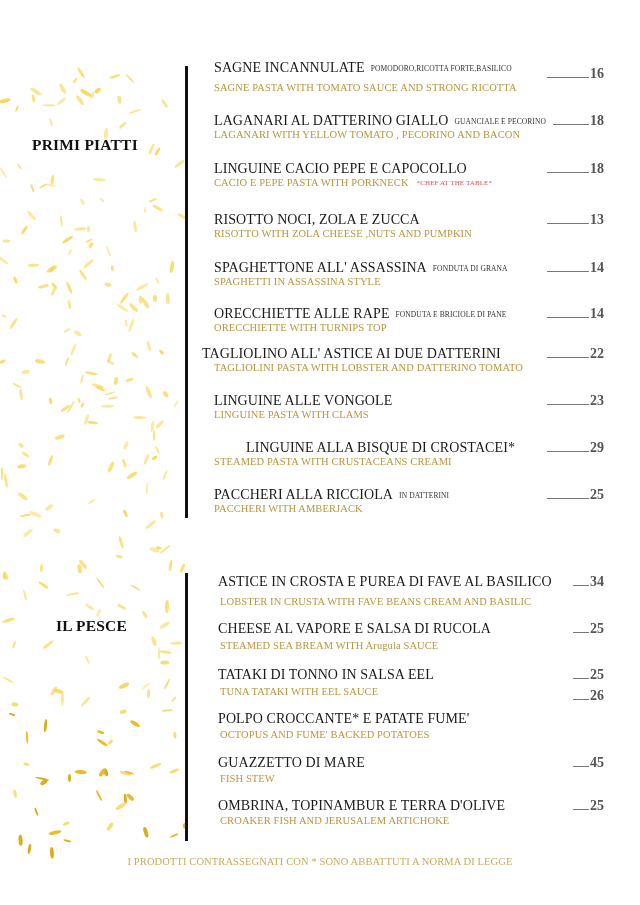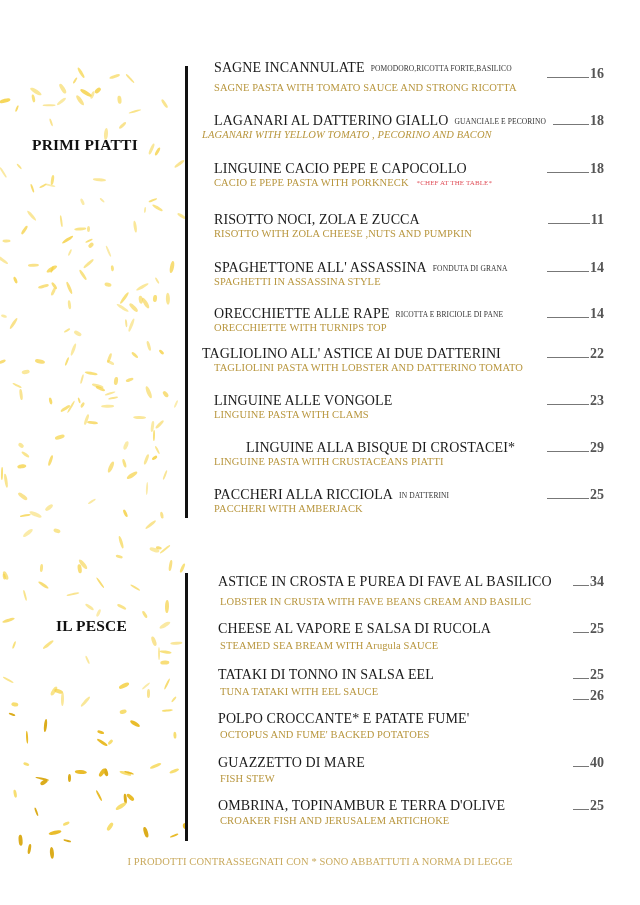--- a/index.html
+++ b/index.html
@@ -270,56 +270,56 @@
 <div class="section-title" style="left:56px;top:617px;">IL PESCE</div>
 
 <div id="primi">
     <div class="item" style="top: 0px;">
       <div class="name" style="left:214px;top:60px;"><span>SAGNE INCANNULATE</span><span class="note">POMODORO,RICOTTA FORTE,BASILICO</span></div>
       <div class="desc" style="left:214px;top:82px;"><span>SAGNE PASTA WITH TOMATO SAUCE AND STRONG RICOTTA</span></div>
       <div class="price" style="right:36px;top:66px;"><span class="dash" style="width:42px;"></span><span>16</span></div>
     </div>
     <div class="item" style="top: 0px;">
       <div class="name" style="left:214px;top:113px;"><span>LAGANARI AL DATTERINO GIALLO</span><span class="note">GUANCIALE E PECORINO</span></div>
-      <div class="desc" style="left:202px;top:129px;font-style:italic;"><span>LAGANARI  WITH  YELLOW TOMATO , PECORINO AND BACON</span></div>
+      <div class="desc" style="left:214px;top:129px;"><span>LAGANARI  WITH  YELLOW TOMATO , PECORINO AND BACON</span></div>
       <div class="price" style="right:36px;top:113px;"><span class="dash" style="width:36px;"></span><span>18</span></div>
     </div>
     <div class="item" style="top: 0px;">
       <div class="name" style="left:214px;top:161px;"><span>LINGUINE CACIO PEPE E CAPOCOLLO</span></div>
       <div class="desc" style="left:214px;top:177px;"><span>CACIO E PEPE PASTA  WITH PORKNECK</span><span class="chef">*CHEF AT THE TABLE*</span></div>
       <div class="price" style="right:36px;top:161px;"><span class="dash" style="width:42px;"></span><span>18</span></div>
     </div>
     <div class="item" style="top: 0px;">
       <div class="name" style="left:214px;top:212px;"><span>RISOTTO NOCI, ZOLA E ZUCCA</span></div>
       <div class="desc" style="left:214px;top:228px;"><span>RISOTTO WITH ZOLA CHEESE ,NUTS AND PUMPKIN</span></div>
-      <div class="price" style="right:36px;top:212px;"><span class="dash" style="width:42px;"></span><span>11</span></div>
+      <div class="price" style="right:36px;top:212px;"><span class="dash" style="width:42px;"></span><span>13</span></div>
     </div>
     <div class="item" style="top: 0px;">
       <div class="name" style="left:214px;top:260px;"><span>SPAGHETTONE  ALL' ASSASSINA</span><span class="note">FONDUTA DI GRANA</span></div>
       <div class="desc" style="left:214px;top:276px;"><span>SPAGHETTI IN ASSASSINA STYLE</span></div>
       <div class="price" style="right:36px;top:260px;"><span class="dash" style="width:42px;"></span><span>14</span></div>
     </div>
     <div class="item" style="top: 0px;">
-      <div class="name" style="left:214px;top:306px;"><span>ORECCHIETTE ALLE RAPE</span><span class="note">RICOTTA E BRICIOLE DI PANE</span></div>
+      <div class="name" style="left:214px;top:306px;"><span>ORECCHIETTE ALLE RAPE</span><span class="note">FONDUTA E BRICIOLE DI PANE</span></div>
       <div class="desc" style="left:214px;top:322px;"><span>ORECCHIETTE WITH TURNIPS TOP</span></div>
       <div class="price" style="right:36px;top:306px;"><span class="dash" style="width:42px;"></span><span>14</span></div>
     </div>
     <div class="item" style="top: 0px;">
       <div class="name" style="left:202px;top:346px;"><span>TAGLIOLINO ALL' ASTICE AI DUE DATTERINI</span></div>
       <div class="desc" style="left:214px;top:362px;"><span>TAGLIOLINI PASTA WITH LOBSTER AND DATTERINO TOMATO</span></div>
       <div class="price" style="right:36px;top:346px;"><span class="dash" style="width:42px;"></span><span>22</span></div>
     </div>
     <div class="item" style="top: 0px;">
       <div class="name" style="left:214px;top:393px;"><span>LINGUINE ALLE VONGOLE</span></div>
       <div class="desc" style="left:214px;top:409px;"><span>LINGUINE PASTA WITH CLAMS</span></div>
       <div class="price" style="right:36px;top:393px;"><span class="dash" style="width:42px;"></span><span>23</span></div>
     </div>
     <div class="item" style="top: 0px;">
       <div class="name" style="left:214px;top:440px;margin-left:32px;"><span>LINGUINE ALLA BISQUE DI CROSTACEI*</span></div>
-      <div class="desc" style="left:214px;top:456px;"><span>LINGUINE PASTA WITH CRUSTACEANS PIATTI</span></div>
+      <div class="desc" style="left:214px;top:456px;"><span>STEAMED PASTA WITH CRUSTACEANS CREAMI</span></div>
       <div class="price" style="right:36px;top:440px;"><span class="dash" style="width:42px;"></span><span>29</span></div>
     </div>
     <div class="item" style="top: 0px;">
       <div class="name" style="left:214px;top:487px;"><span>PACCHERI ALLA RICCIOLA</span><span class="note">IN DATTERINI</span></div>
       <div class="desc" style="left:214px;top:503px;"><span>PACCHERI WITH AMBERJACK</span></div>
       <div class="price" style="right:36px;top:487px;"><span class="dash" style="width:42px;"></span><span>25</span></div>
     </div>
   </div>
 
 <div id="pesce">
@@ -339,21 +339,21 @@
       <div class="price" style="right:36px;top:667px;"><span class="dash" style="width:16px;"></span><span>25</span></div>
     </div>
     <div class="item" style="top: 0px;">
       <div class="name" style="left:218px;top:711px;"><span>POLPO CROCCANTE* E PATATE FUME'</span></div>
       <div class="desc" style="left:220px;top:729px;"><span>OCTOPUS AND FUME' BACKED POTATOES</span></div>
       <div class="price" style="right:36px;top:688px;"><span class="dash" style="width:16px;"></span><span>26</span></div>
     </div>
     <div class="item" style="top: 0px;">
       <div class="name" style="left:218px;top:755px;"><span>GUAZZETTO DI MARE</span></div>
       <div class="desc" style="left:220px;top:773px;"><span>FISH STEW</span></div>
-      <div class="price" style="right:36px;top:755px;"><span class="dash" style="width:16px;"></span><span>40</span></div>
+      <div class="price" style="right:36px;top:755px;"><span class="dash" style="width:16px;"></span><span>45</span></div>
     </div>
     <div class="item" style="top: 0px;">
       <div class="name" style="left:218px;top:798px;"><span>OMBRINA, TOPINAMBUR E TERRA D'OLIVE</span></div>
       <div class="desc" style="left:220px;top:815px;"><span>CROAKER FISH AND JERUSALEM ARTICHOKE</span></div>
       <div class="price" style="right:36px;top:798px;"><span class="dash" style="width:16px;"></span><span>25</span></div>
     </div>
   </div>
 
 <div class="footer">I PRODOTTI CONTRASSEGNATI CON * SONO ABBATTUTI A NORMA DI LEGGE</div>
 

